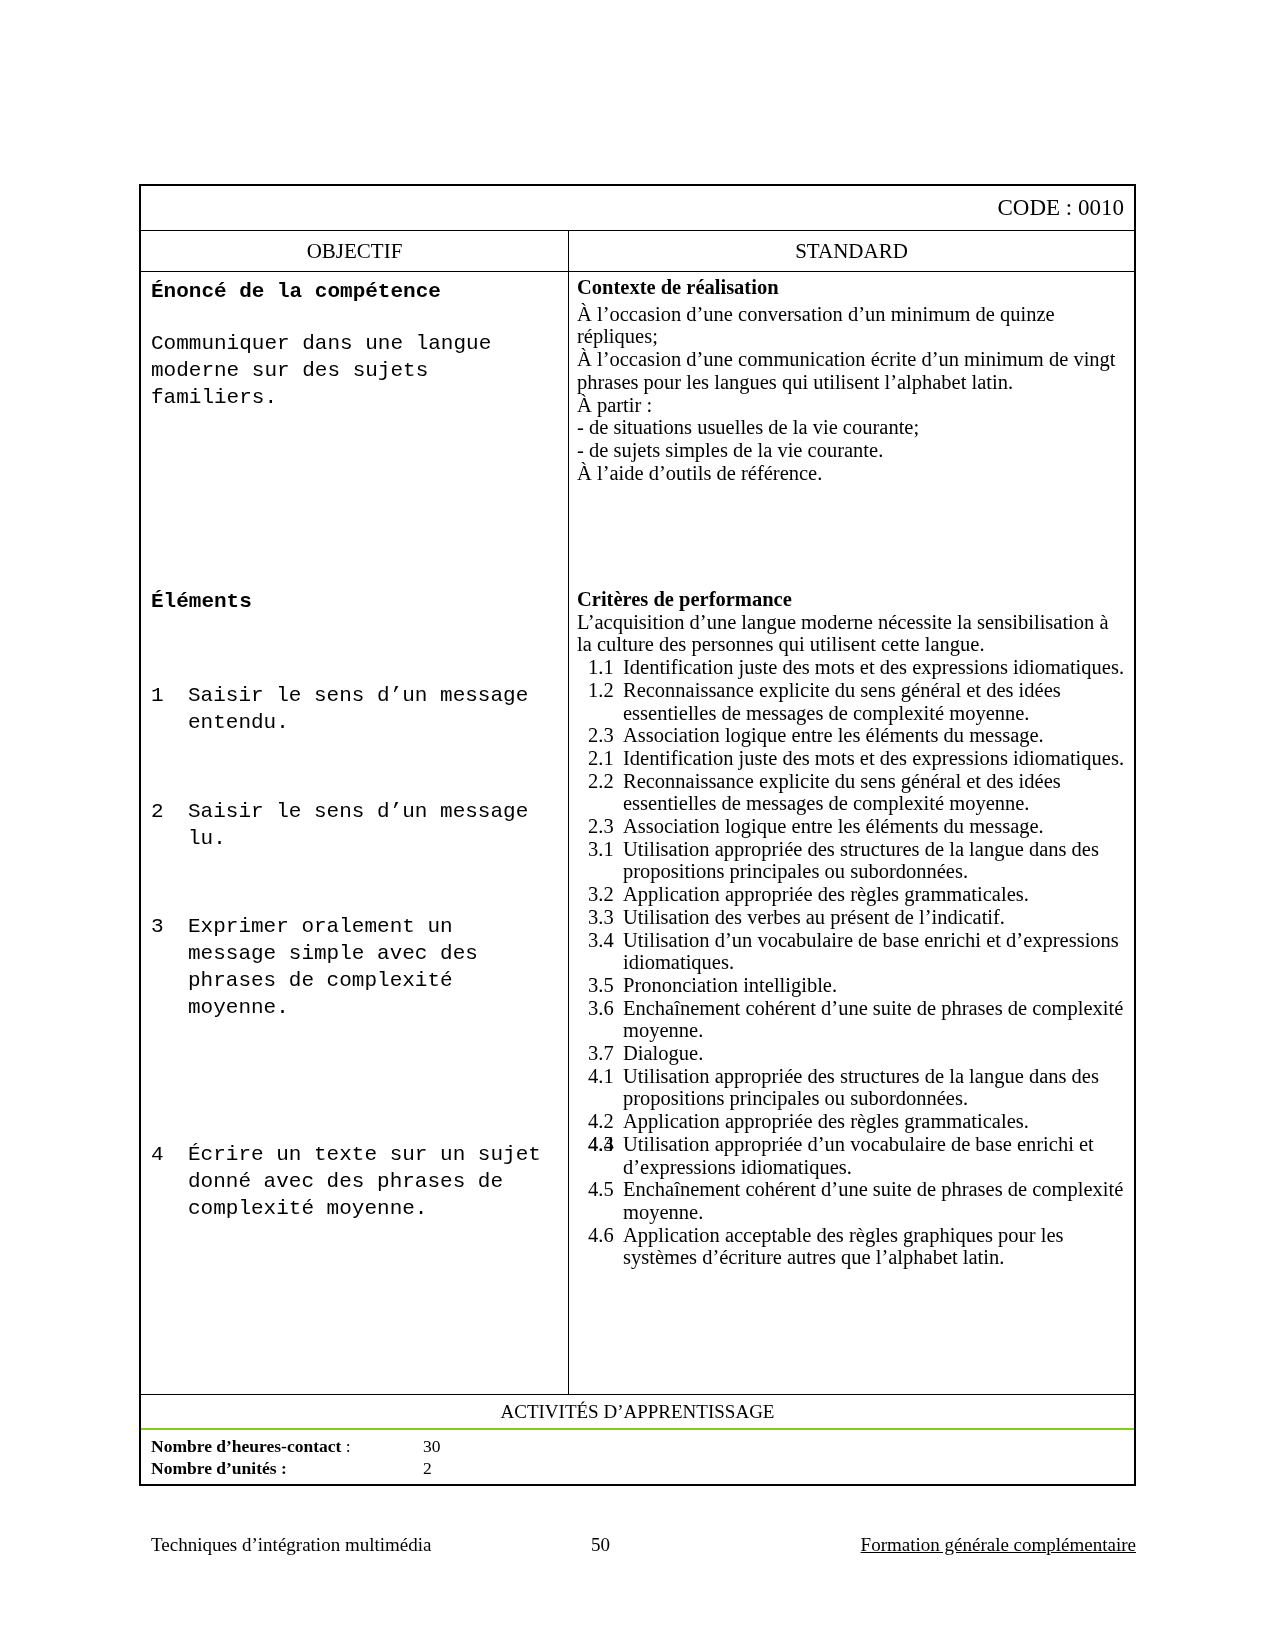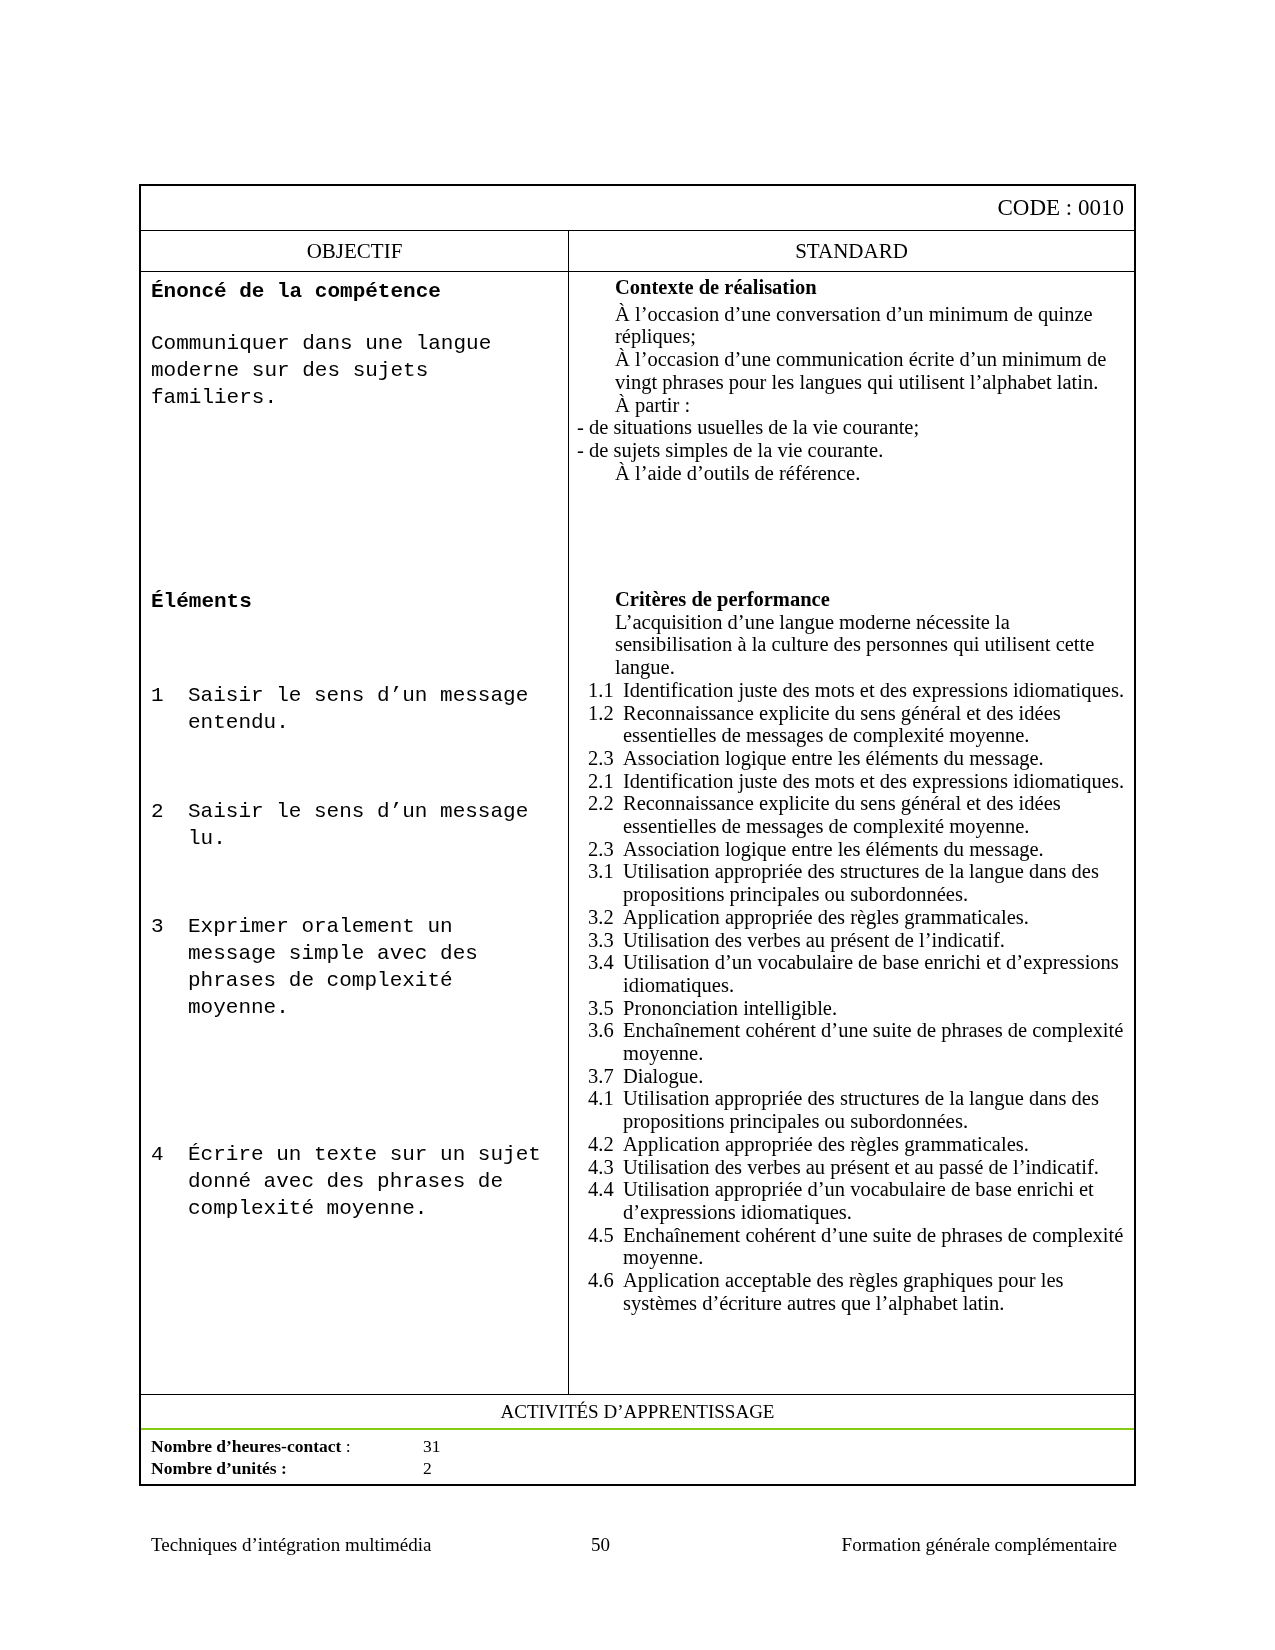--- a/index.html
+++ b/index.html
@@ -30,21 +30,21 @@
   }
   .col-left { position: absolute; left: 0; top: 0; width: 427px; height: 100%; border-right: 1px solid #000; font-family: Liberation Mono, monospace; }
   .col-right { position: absolute; left: 428px; top: 0; right: 0; height: 100%; }
   .lbl-bold { font-weight: bold; }
   .abs { position: absolute; }
   .ltext { font-size: 21px; line-height: 27px; }
   .elem { position: absolute; left: 10px; width: 400px; font-size: 21px; line-height: 27px; }
   .elem .n { position: absolute; left: 0; top: 0; }
   .elem .txt { margin-left: 37px; display: block; }
   .rtext { position: absolute; left: 8px; right: 8px; font-size: 20.5px; line-height: 22.7px; }
-  .rtext .blk { display: block; margin-left: 38px; }
+  .rtext .blk { display: block; }
   .crit { display: block; position: relative; padding-left: 46px; }
   .crit .num { position: absolute; left: 0; margin-left: 11px; }
   .dash { display: block; padding-left: 0; }
   .act-row {
     position: absolute; left: 0; right: 0; top: 1209px; height: 35px;
     border-bottom: 2px solid #84cc16; box-sizing: border-box;
     text-align: center; font-size: 19px; line-height: 34px;
   }
   .meta-row { position: absolute; left: 10px; top: 1249px; font-size: 17.5px; line-height: 22px; }
   .meta-row .row { display: block; position: relative; height: 22px; }
@@ -113,37 +113,37 @@
         <span class="crit"><span class="num">2.3</span><span>Association logique entre les éléments du message.</span></span>
         <span class="crit"><span class="num">3.1</span><span>Utilisation appropriée des structures de la langue dans des propositions principales ou subordonnées.</span></span>
         <span class="crit"><span class="num">3.2</span><span>Application appropriée des règles grammaticales.</span></span>
         <span class="crit"><span class="num">3.3</span><span>Utilisation des verbes au présent de l’indicatif.</span></span>
         <span class="crit"><span class="num">3.4</span><span>Utilisation d’un vocabulaire de base enrichi et d’expressions idiomatiques.</span></span>
         <span class="crit"><span class="num">3.5</span><span>Prononciation intelligible.</span></span>
         <span class="crit"><span class="num">3.6</span><span>Enchaînement cohérent d’une suite de phrases de complexité moyenne.</span></span>
         <span class="crit"><span class="num">3.7</span><span>Dialogue.</span></span>
         <span class="crit"><span class="num">4.1</span><span>Utilisation appropriée des structures de la langue dans des propositions principales ou subordonnées.</span></span>
         <span class="crit"><span class="num">4.2</span><span>Application appropriée des règles grammaticales.</span></span>
-        <span class="crit"><span class="num">4.3</span><span>Utilisation des verbes au présent et au passé de l’indicatif.</span></span>
+        <span class="crit"><span class="num">4.3</span></span>
         <span class="crit"><span class="num">4.4</span><span>Utilisation appropriée d’un vocabulaire de base enrichi et d’expressions idiomatiques.</span></span>
         <span class="crit"><span class="num">4.5</span><span>Enchaînement cohérent d’une suite de phrases de complexité moyenne.</span></span>
         <span class="crit"><span class="num">4.6</span><span>Application acceptable des règles graphiques pour les systèmes d’écriture autres que l’alphabet latin.</span></span>
       </div>
     </div>
   </div>
 
   <div class="act-row">ACTIVITÉS D’APPRENTISSAGE</div>
 
   <div class="meta-row">
     <span class="row">
       <span class="k">Nombre d’heures-contact</span><span> :</span>
-      <span class="v">31</span>
+      <span class="v">30</span>
     </span>
     <span class="row">
       <span class="k">Nombre d’unités :</span>
       <span class="v">2</span>
     </span>
   </div>
 </div>
 
 <div class="footer" style="left:151px;">Techniques d’intégration multimédia</div>
 <div class="footer" style="left:591px;">50</div>
-<div class="footer" style="right:158px;">Formation générale complémentaire</div>
+<div class="footer" style="right:139px;text-decoration:underline;">Formation générale complémentaire</div>
 
 </body></html>

